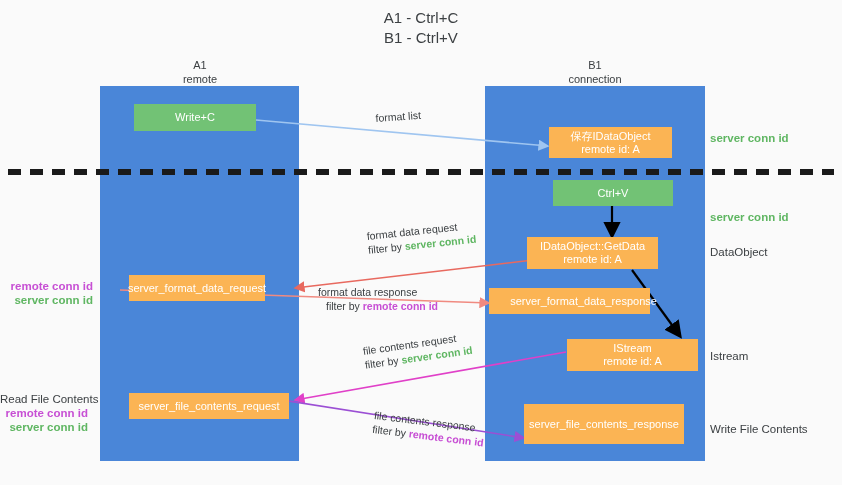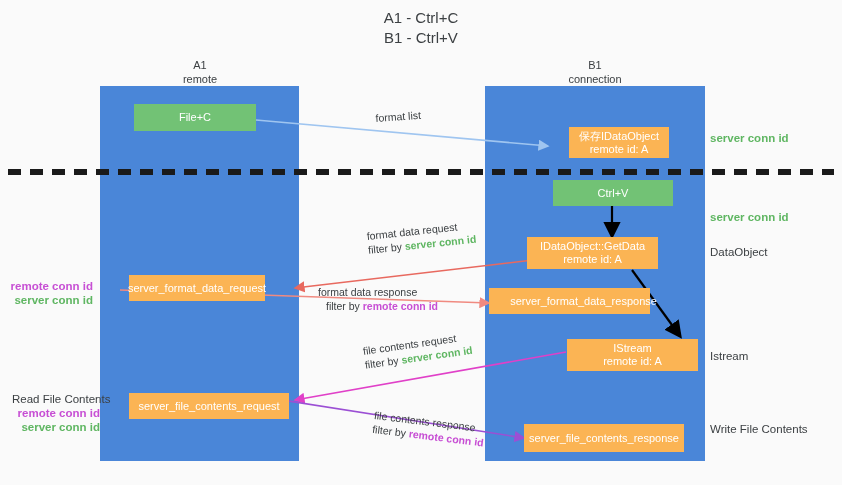--- a/index.html
+++ b/index.html
@@ -157,24 +157,24 @@
     <line x1="550" y1="258" x2="295" y2="288" stroke="#e8695f" stroke-width="1.6" marker-end="url(#ah-red)"></line>
 
     <line x1="120" y1="290" x2="489" y2="303" stroke="#f08a80" stroke-width="1.6" marker-end="url(#ah-salmon)"></line>
 
     <line x1="566" y1="352" x2="295" y2="400" stroke="#e040c8" stroke-width="1.6" marker-end="url(#ah-magenta)"></line>
 
     <line x1="250" y1="395" x2="524" y2="438" stroke="#9b4fd4" stroke-width="1.6" marker-end="url(#ah-purple)"></line>
   </svg>
 
   <div class="node green" style="left:134px; top:104px; width:122px; height:27px;">
-    <span>File+C</span>
-  </div>
-
-  <div class="node orange" style="left:549px; top:127px; width:100px; height:31px;margin-left:20px;">
+    <span>Write+C</span>
+  </div>
+
+  <div class="node orange" style="left:549px; top:127px; width:123px; height:31px;">
     <span>保存IDataObject</span>
     <span class="ln2">remote id: A</span>
   </div>
 
   <div class="node green" style="left:553px; top:180px; width:120px; height:26px;">
     <span>Ctrl+V</span>
   </div>
 
   <div class="node orange" style="left:527px; top:237px; width:131px; height:32px;">
     <span>IDataObject::GetData</span>
@@ -191,21 +191,21 @@
   </div>
 
   <div class="node orange" style="left:489px; top:288px; width:161px; height:26px;padding-left:32px;">
     <span>server_format_data_response</span>
   </div>
 
   <div class="node orange" style="left:129px; top:393px; width:160px; height:26px;">
     <span>server_file_contents_request</span>
   </div>
 
-  <div class="node orange" style="left:524px; top:424px; width:160px; height:28px;">
+  <div class="node orange" style="left:524px; top:404px; width:160px; height:40px;">
     <span>server_file_contents_response</span>
   </div>
 
   <div class="edge-note" style="left:375px; top:111px; transform: rotate(-4deg);">
     <span class="row">format list</span>
   </div>
 
   <div class="edge-note" style="left:366px; top:229px; transform: rotate(-6deg);">
     <span class="row">format data request</span>
     <span class="row"><span>filter by </span><span class="g">server conn id</span></span>
@@ -234,19 +234,19 @@
 
   <div class="side-label plain" style="left:710px; top:349px;">Istream</div>
 
   <div class="side-label plain" style="left:710px; top:422px;">Write File Contents</div>
 
   <div class="stack-label" style="left:8px; top:279px; width:85px;">
     <span class="m">remote conn id</span>
     <span class="g">server conn id</span>
   </div>
 
-  <div class="stack-label" style="left:12px; top:392px; width:88px;">
+  <div class="stack-label" style="left:0; top:392px; width:88px;">
     <span class="p">Read File Contents</span>
     <span class="m">remote conn id</span>
     <span class="g">server conn id</span>
   </div>
 
 </div>
 
 </body></html>

